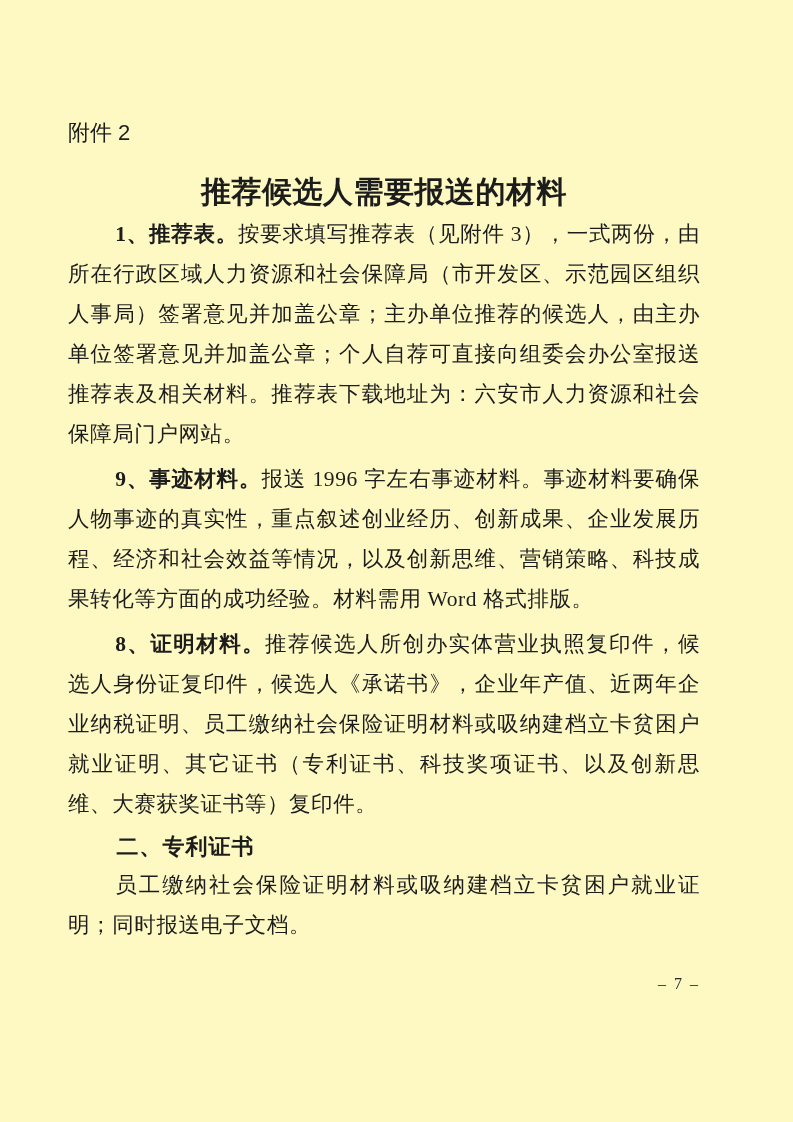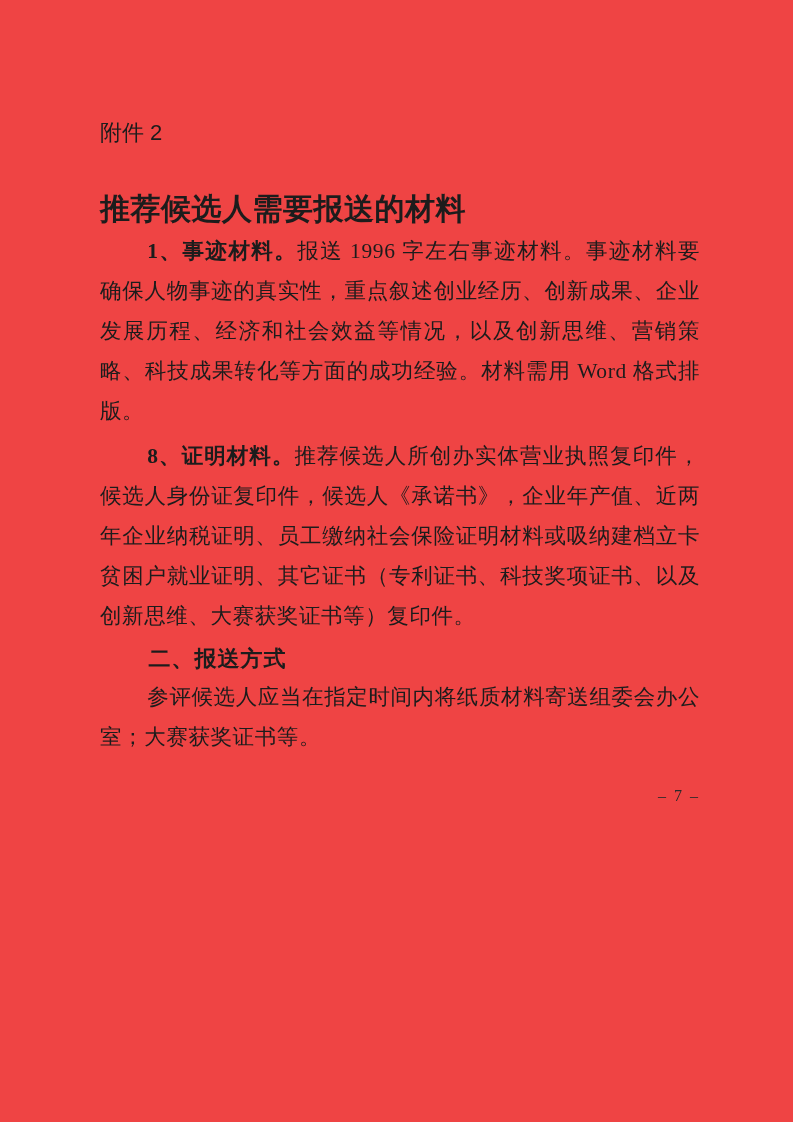--- a/index.html
+++ b/index.html
@@ -4,38 +4,39 @@
 <style>
   html, body {
     margin: 0;
     padding: 0;
     background: #ffffff;
   }
   .page {
     position: relative;
     width: 793px;
     height: 1122px;
-    background: #ef4444;
+    background: #fef9c3;
     box-sizing: border-box;
-    padding: 118px 93px 0 100px;
+    padding: 118px 93px 0 68px;
     overflow: hidden;
     color: #1c1c1c;
     font-family: "Liberation Serif", serif;
   }
   .attachment-label {
     font-family: "Liberation Sans", sans-serif;
     font-size: 22px;
     line-height: 30px;
     color: #1c1c1c;
   }
   .doc-title {
-    margin-top: 39px;
+    margin-top: 22px;
     font-size: 30px;
     line-height: 44px;
     font-weight: bold;
+    text-align: center;
     letter-spacing: 0.5px;
     font-family: "Liberation Serif", serif;
   }
   .section-heading {
     font-family: "Liberation Sans", sans-serif;
     font-weight: bold;
     font-size: 22px;
     line-height: 36px;
     text-indent: 2.2em;
     letter-spacing: 1px;
@@ -72,24 +73,25 @@
 </head>
 <body>
 
 <div class="page">
 
   <div class="attachment-label">附件 2</div>
 
   <div class="doc-title">推荐候选人需要报送的材料</div>
 
 
+  <p class="body-para"><span class="para-lead">1、推荐表。</span><span>按要求填写推荐表（见附件 3），一式两份，由所在行政区域人力资源和社会保障局（市开发区、示范园区组织人事局）签署意见并加盖公章；主办单位推荐的候选人，由主办单位签署意见并加盖公章；个人自荐可直接向组委会办公室报送推荐表及相关材料。推荐表下载地址为：六安市人力资源和社会保障局门户网站。</span></p>
 
-  <p class="body-para"><span class="para-lead">1、事迹材料。</span><span>报送 1996 字左右事迹材料。事迹材料要确保人物事迹的真实性，重点叙述创业经历、创新成果、企业发展历程、经济和社会效益等情况，以及创新思维、营销策略、科技成果转化等方面的成功经验。材料需用 Word 格式排版。</span></p>
+  <p class="body-para"><span class="para-lead">9、事迹材料。</span><span>报送 1996 字左右事迹材料。事迹材料要确保人物事迹的真实性，重点叙述创业经历、创新成果、企业发展历程、经济和社会效益等情况，以及创新思维、营销策略、科技成果转化等方面的成功经验。材料需用 Word 格式排版。</span></p>
 
   <p class="body-para"><span class="para-lead">8、证明材料。</span><span>推荐候选人所创办实体营业执照复印件，候选人身份证复印件，候选人《承诺书》，企业年产值、近两年企业纳税证明、员工缴纳社会保险证明材料或吸纳建档立卡贫困户就业证明、其它证书（专利证书、科技奖项证书、以及创新思维、大赛获奖证书等）复印件。</span></p>
 
-  <div class="section-heading">二、报送方式</div>
+  <div class="section-heading">二、专利证书</div>
 
-  <p class="body-para"><span>参评候选人应当在指定时间内将纸质材料寄送组委会办公室；大赛获奖证书等。</span></p>
+  <p class="body-para"><span>员工缴纳社会保险证明材料或吸纳建档立卡贫困户就业证明；同时报送电子文档。</span></p>
 
   <div class="page-number">– 7 –</div>
 
 </div>
 
 </body></html>

